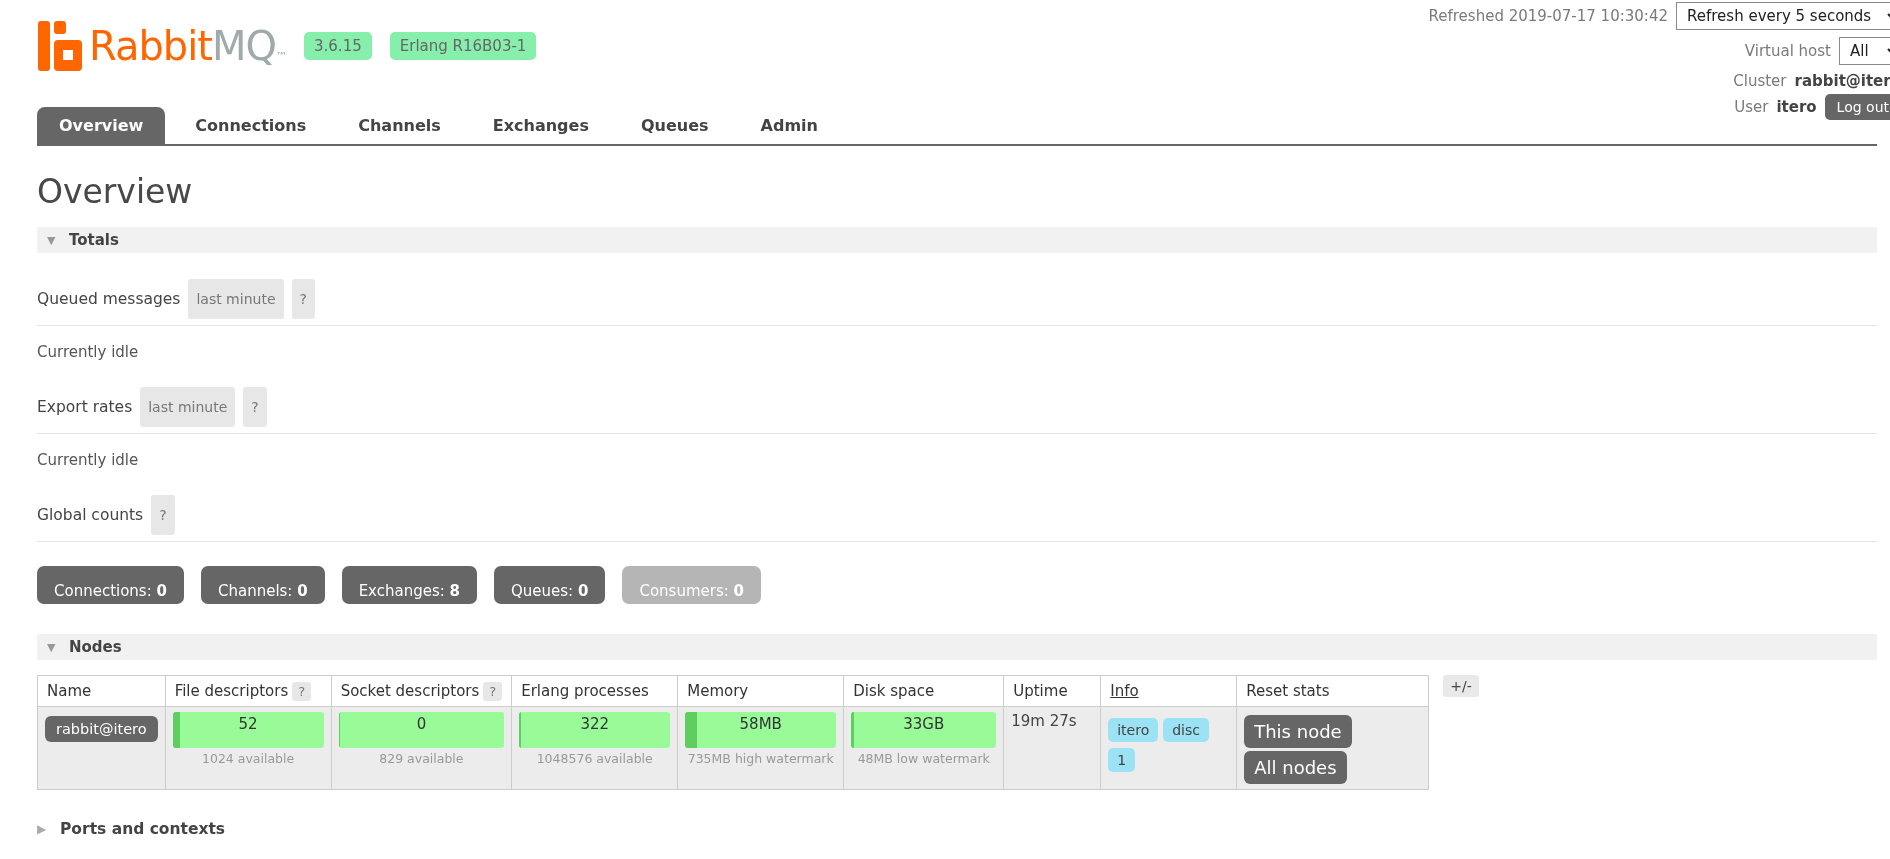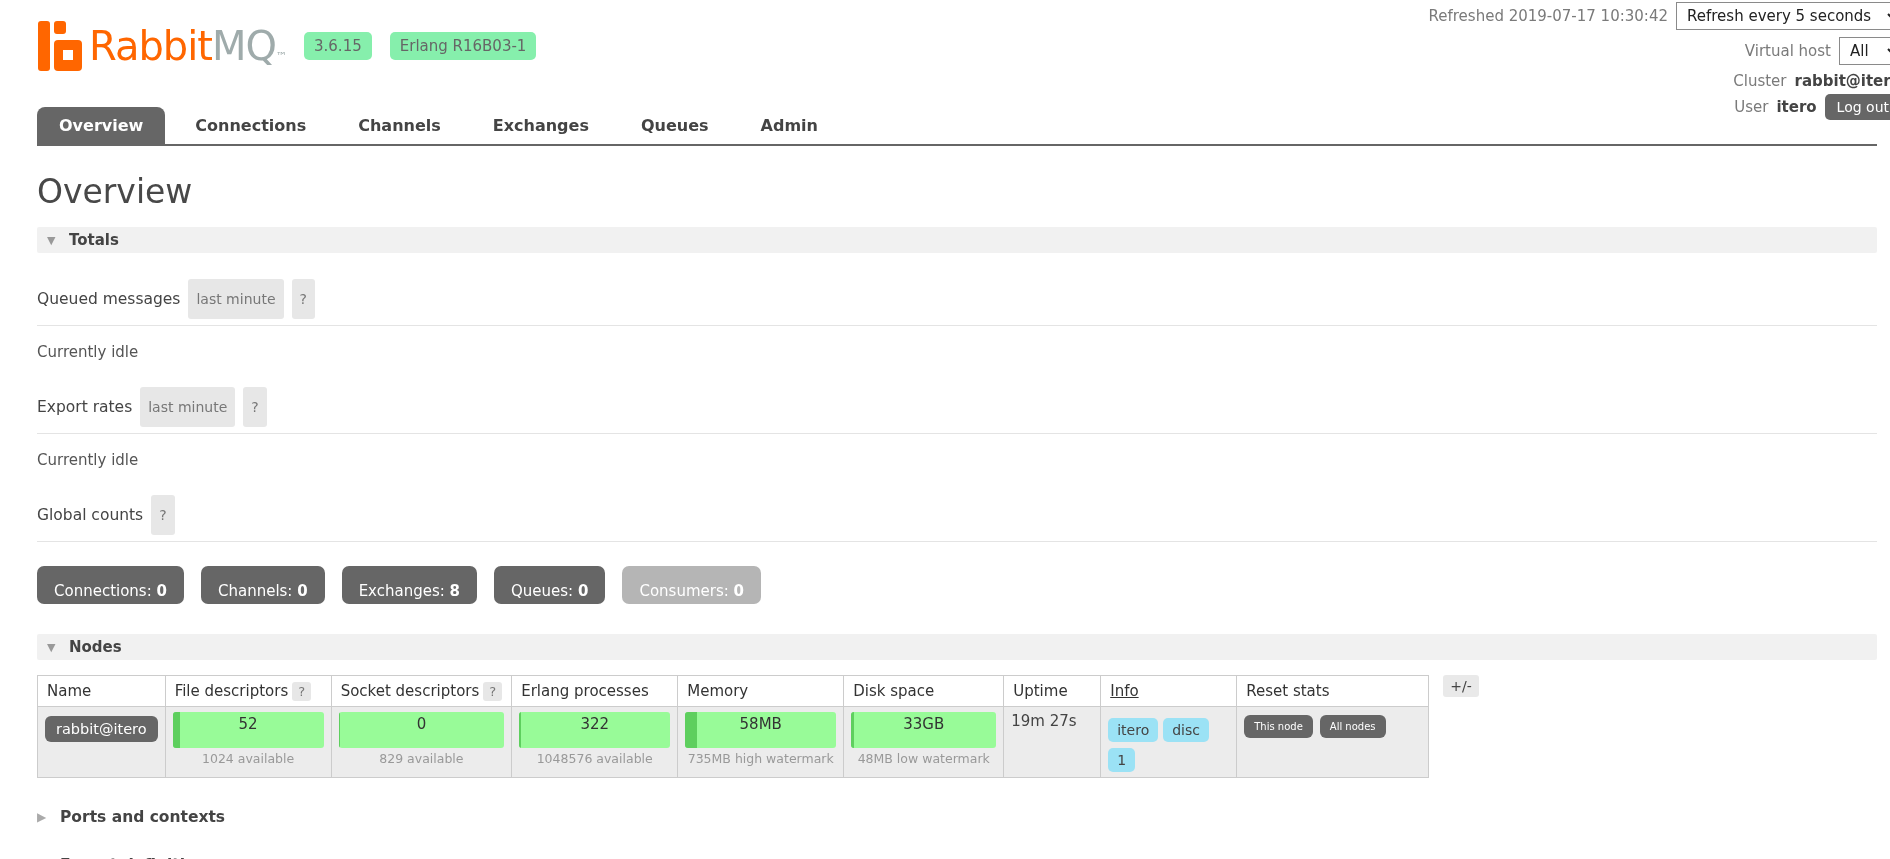--- a/index.html
+++ b/index.html
@@ -63,21 +63,21 @@
                display: inline-block; margin-top: 4px; white-space: nowrap; }
   .barcell { width: 100%; }
   .bar { position: relative; background: #98fb98; border-radius: 3px; height: 36px; overflow: hidden; }
   .bar .used { position: absolute; left: 0; top: 0; bottom: 0; background: #5ecf5e; }
   .bar .val { position: relative; text-align: center; line-height: 25px; font-size: 15px; color: #333; }
   .bar-note { text-align: center; font-size: 12.5px; color: #999; margin-top: 3px; white-space: nowrap; }
   td.plaincell { font-size: 15px; color: #444; padding: 12px 10px; white-space: nowrap; }
   .tag { background: #9be2f5; color: #444; border-radius: 5px; padding: 4px 9px; font-size: 14px;
          margin-right: 5px; display: inline-block; margin-top: 6px; cursor: pointer; }
   .dark-btn { background: #666; color: #fff; border: none; border-radius: 6px; padding: 6px 10px;
-              font-size: 10px; font-family: inherit; margin-right: 7px; margin-top: 3px; cursor: pointer; white-space: nowrap; }
+              font-size: 18px; font-family: inherit; margin-right: 18px; margin-top: 3px; cursor: pointer; white-space: nowrap; }
   .plusminus { background: #e9e9e9; color: #444; font-size: 14px; padding: 3px 7px; border-radius: 3px; cursor: pointer; }
 
   
   .collapsed-section { display: flex; align-items: center; margin-top: 30px; cursor: pointer; }
   .collapsed-section .c-arrow { color: #aaa; font-size: 12px; width: 23px; }
   .collapsed-section .c-title { font-weight: bold; font-size: 15.5px; color: #444; }
 </style>
 </head>
 <body>
 

